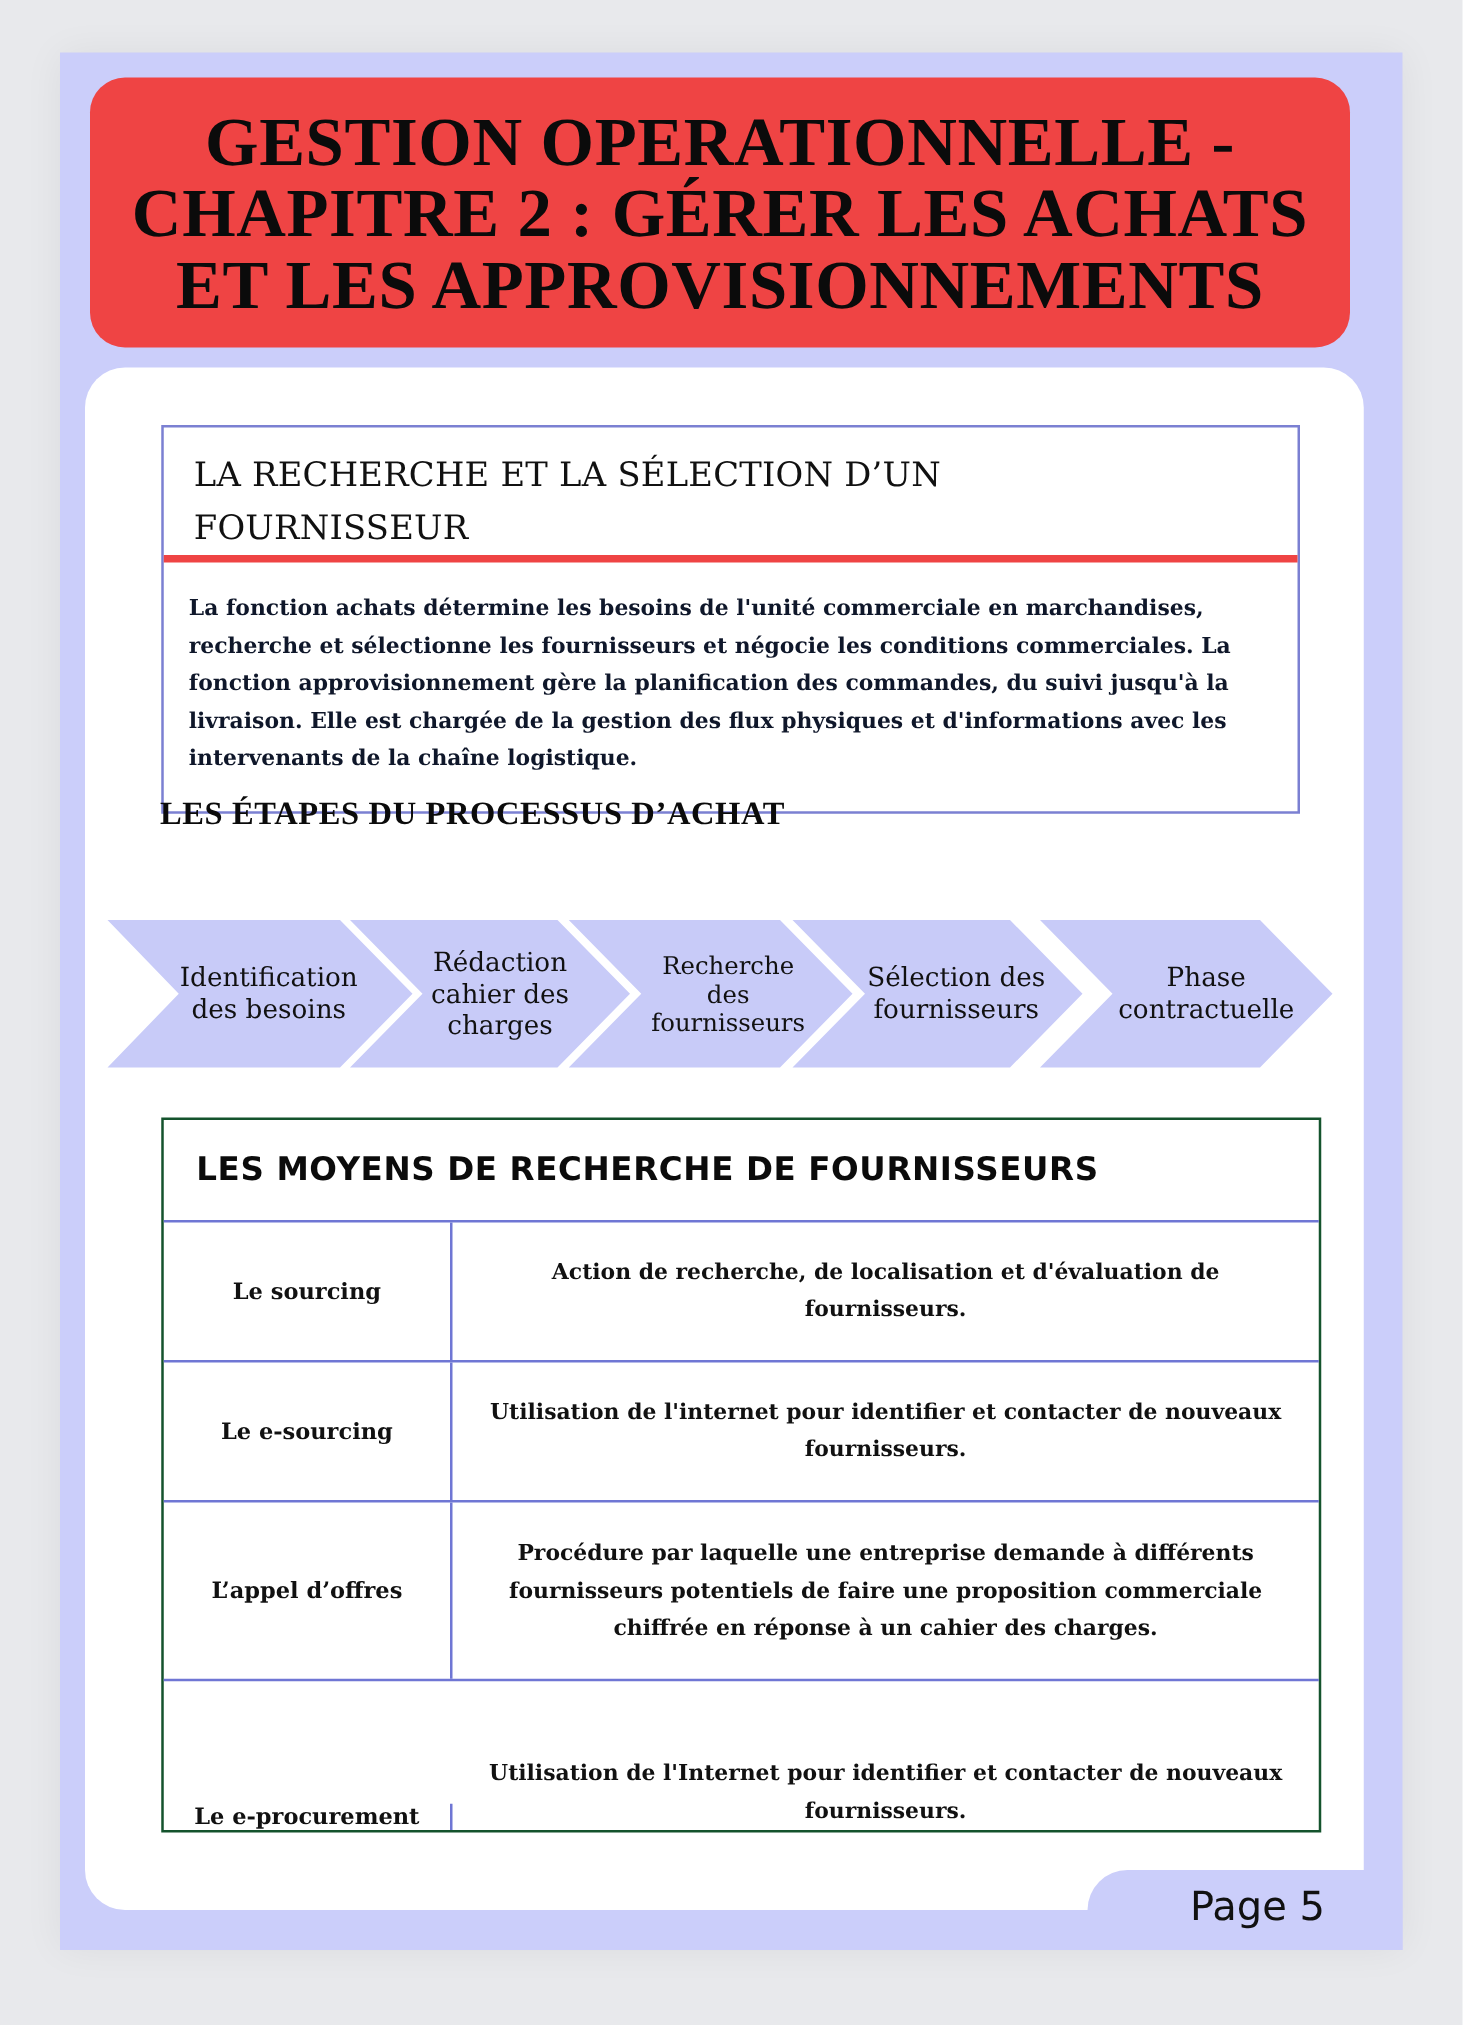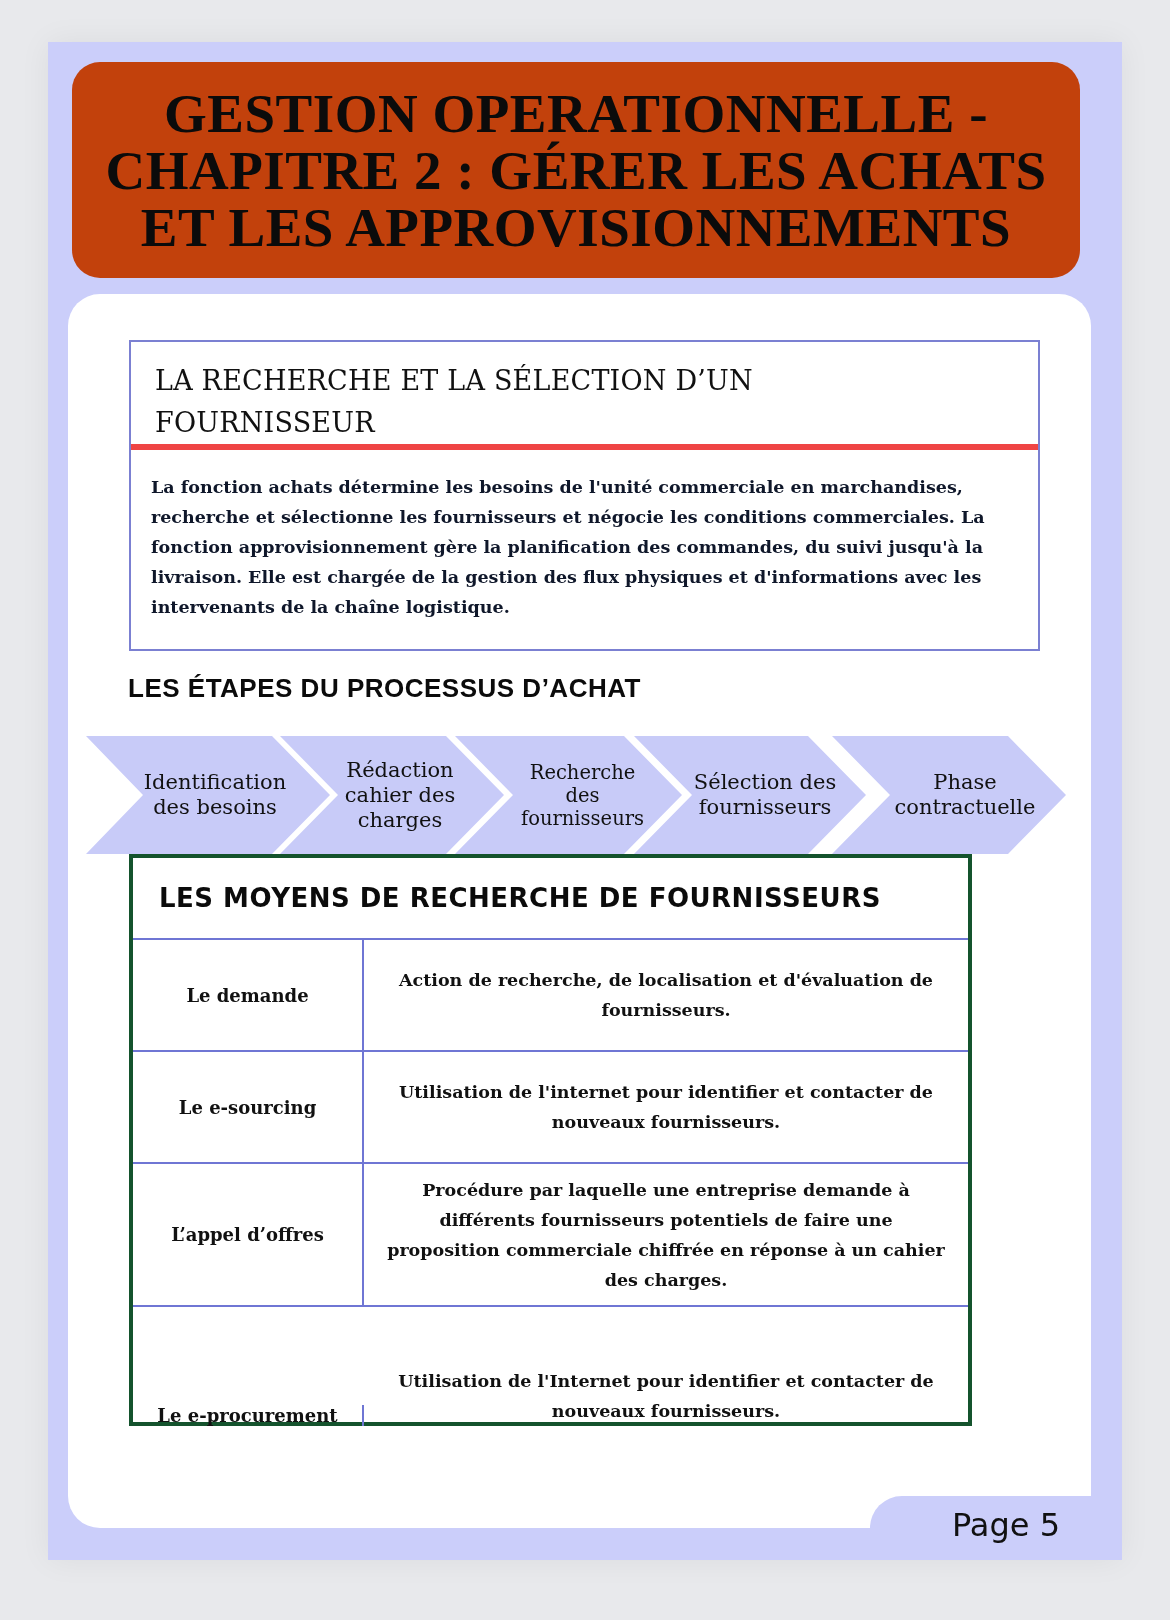--- a/index.html
+++ b/index.html
@@ -9,21 +9,21 @@
     font-family:"DejaVu Serif", serif;
     color:#111;
   }
   .panel {
     position:absolute; left:48px; top:42px; width:1074px; height:1518px;
     background:#CBCEFA;
     box-shadow: 0 0 30px rgba(0,0,0,0.06);
   }
   .title-card {
     position:absolute; left:72px; top:62px; width:1008px; height:216px;
-    background:#c2410c; border-radius:28px;
+    background:#ef4444; border-radius:28px;
     display:flex; align-items:center; justify-content:center;
   }
   .title-card h1 {
     margin:0; text-align:center;
     font-family:"Liberation Serif", serif; font-weight:bold;
     font-size:55px; line-height:57px; letter-spacing:0.5px;
     color:#0b0b0b; text-transform:uppercase;
   }
   .content-card {
     position:absolute; left:68px; top:294px; width:1023px; height:1234px;
@@ -51,34 +51,34 @@
     margin:0; font-family:"DejaVu Serif", serif; font-weight:normal;
     font-size:27px; line-height:42px; color:#111; letter-spacing:0.2px;
     width:620px;
   }
   .box1-body {
     padding:22px 20px 0 20px; text-align:left;
     font-family:"DejaVu Serif", serif; font-weight:bold;
     font-size:17.5px; line-height:30px; color:#0f172a;
   }
   .section-title {
-    position:absolute; left:128px; top:673px;
-    margin:0; font-family:Liberation Sans, sans-serif; font-weight:bold;
+    position:absolute; left:128px; top:636px;
+    margin:0; font-family:Liberation Serif, serif; font-weight:bold;
     font-size:26px; letter-spacing:0.5px; color:#0b0b0b;
   }
   .chevrons { position:absolute; left:0; top:0; width:1170px; height:1620px; pointer-events:none; }
   .chev-label {
     position:absolute; top:736px; height:118px;
     display:flex; align-items:center; justify-content:center; text-align:center;
     font-family:"DejaVu Serif", serif; font-size:21px; line-height:25px; color:#111;
   }
   
   .tbl {
-    position:absolute; left:129px; top:854px; width:843px; height:572px;
-    border:4px solid #14532d; box-sizing:border-box;
+    position:absolute; left:129px; top:894px; width:928px; height:572px;
+    border:2px solid #14532d; box-sizing:border-box;
   }
   .tbl-head {
     height:82px; border-bottom:2px solid #6F76D4; box-sizing:border-box;
     display:flex; align-items:center; padding-left:26px;
   }
   .tbl-head h2 {
     margin:0; font-family:"DejaVu Sans", sans-serif; font-weight:bold;
     font-size:26px; letter-spacing:0.5px; color:#0b0b0b;
   }
   .tbl-row {
@@ -128,21 +128,21 @@
 <div class="chev-label" style="left:335px;width:130px;">Rédaction cahier des charges</div>
 <div class="chev-label" style="left:510px;width:145px;font-size:19.5px;line-height:23px;">Recherche des fournisseurs</div>
 <div class="chev-label" style="left:690px;width:150px;">Sélection des fournisseurs</div>
 <div class="chev-label" style="left:880px;width:170px;">Phase contractuelle</div>
 
 <div class="tbl">
   <div class="tbl-head">
     <h2>LES MOYENS DE RECHERCHE DE FOURNISSEURS</h2>
   </div>
   <div class="tbl-row" style="height:112px;">
-    <div class="tbl-term">Le demande</div>
+    <div class="tbl-term">Le sourcing</div>
     <div class="tbl-def">Action de recherche, de localisation et d'évaluation de fournisseurs.</div>
   </div>
   <div class="tbl-row" style="height:112px;">
     <div class="tbl-term">Le e-sourcing</div>
     <div class="tbl-def">Utilisation de l'internet pour identifier et contacter de nouveaux fournisseurs.</div>
   </div>
   <div class="tbl-row" style="height:143px;">
     <div class="tbl-term">L’appel d’offres</div>
     <div class="tbl-def">Procédure par laquelle une entreprise demande à différents fournisseurs potentiels de faire une proposition commerciale chiffrée en réponse à un cahier des charges.</div>
   </div>

